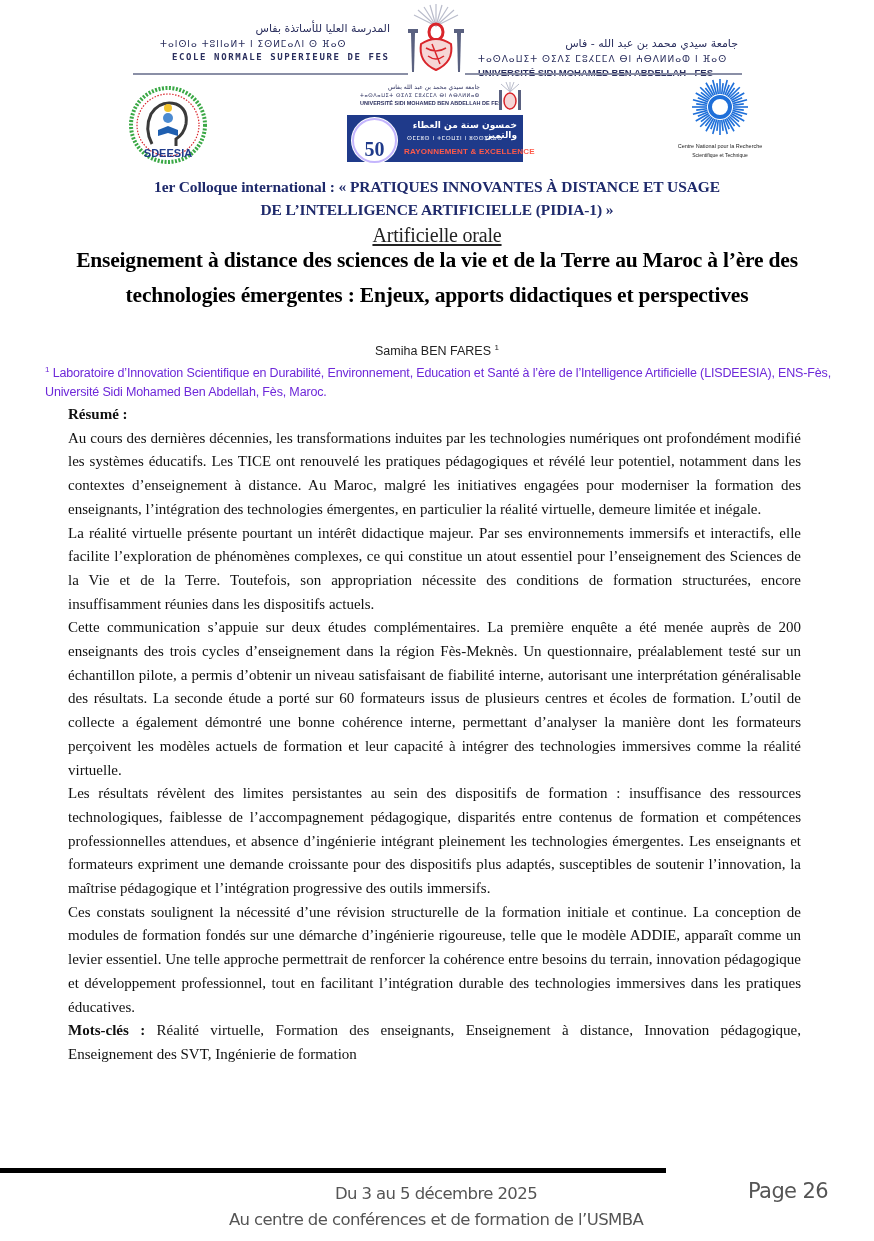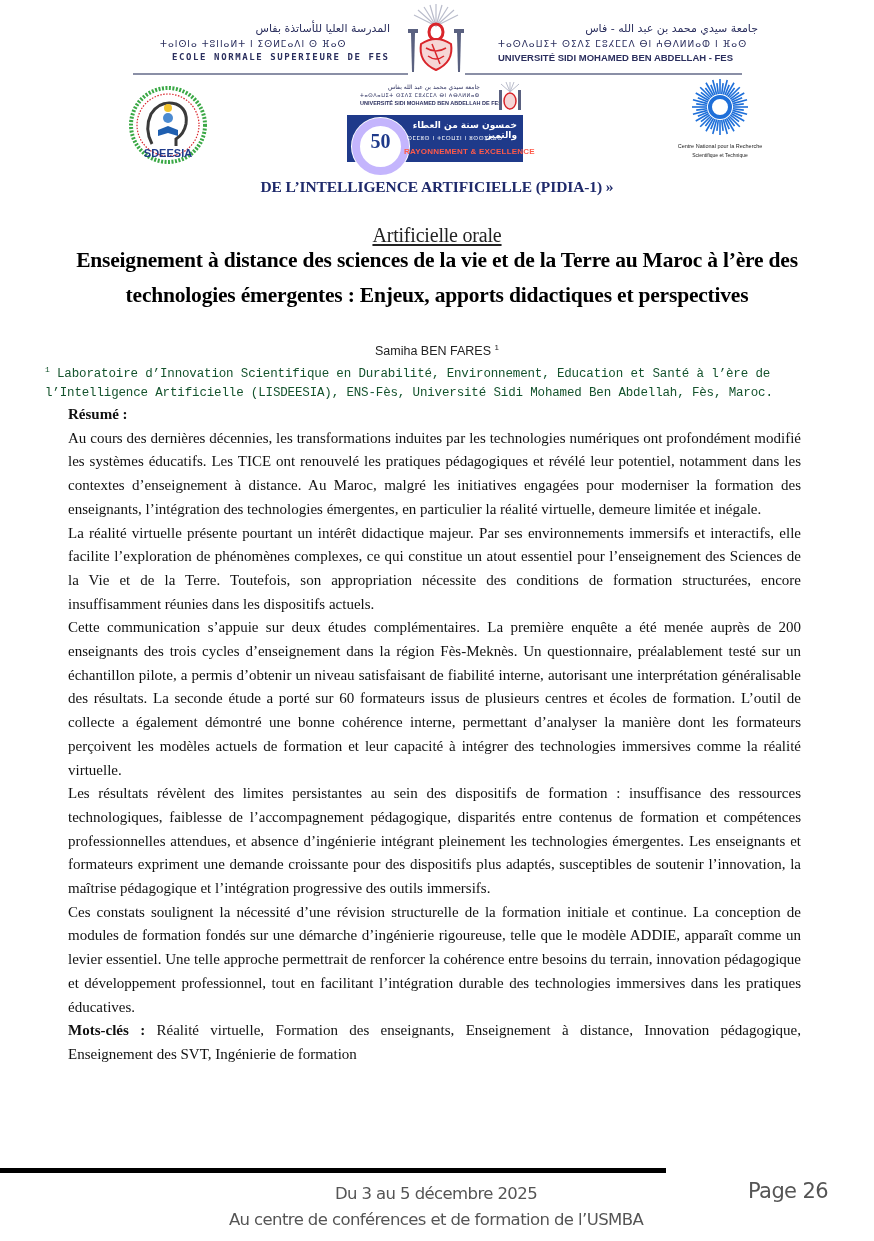--- a/index.html
+++ b/index.html
@@ -5,52 +5,52 @@
   html, body { margin: 0; padding: 0; background: #ffffff; }
   body { width: 874px; height: 1241px; position: relative; overflow: hidden; font-family: "Liberation Serif", serif; color: #111; }
 
   
   .hdr { position: absolute; left: 0; top: 0; width: 874px; height: 80px; padding-left: 17px; }
   .hdr-line { position: absolute; top: 73px; height: 2px; background: #8a8fa6; }
   .hdr-line.l { left: 133px; width: 275px; }
   .hdr-line.r { left: 465px; width: 277px; }
   .hdr-col { position: absolute; top: 22px; text-align: left; color: #2b2f5e; }
   .hdr-col.left { left: 160px; width: 230px; }
-  .hdr-col.right { left: 498px; width: 260px; }
+  .hdr-col.right { left: 478px; width: 260px; margin-top: 15px; }
   .arabic { font-family: "DejaVu Sans", sans-serif; font-size: 11px; color: #2b2f5e; direction: rtl; text-align: right; line-height: 14px; letter-spacing: 0.5px; }
   .tifinagh { font-family: "DejaVu Sans", sans-serif; font-size: 9px; color: #2b2f5e; line-height: 12px; letter-spacing: 1px; margin-top: 2px; }
   .latin-school { font-family: "DejaVu Sans Mono", monospace; font-size: 9px; color: #2b2f5e; letter-spacing: 1.6px; font-weight: bold; line-height: 13px; margin-top: 1px; margin-left: 12px; }
   .latin-univ { font-family: "Liberation Sans", sans-serif; font-size: 9.5px; color: #2b2f5e; font-weight: bold; line-height: 13px; margin-top: 1px; }
   .crest { position: absolute; left: 404px; top: 4px; width: 64px; height: 72px; }
 
   
   .logo-sdeesia { position: absolute; left: 126px; top: 84px; width: 84px; height: 82px; }
   .logo-usmba50 { position: absolute; left: 346px; top: 82px; width: 177px; height: 80px; }
   .usmba-top { position: absolute; left: 0; top: 0; width: 177px; height: 30px; }
   .usmba-top .t-ar { position: absolute; left: 14px; top: 1px; font-family: "DejaVu Sans", sans-serif; font-size: 6px; color: #2b2f5e; direction: rtl; width: 120px; text-align: right; }
   .usmba-top .t-tf { position: absolute; left: 14px; top: 10px; font-family: "DejaVu Sans", sans-serif; font-size: 5px; color: #2b2f5e; letter-spacing: 0.6px; }
   .usmba-top .t-lt { position: absolute; left: 14px; top: 18px; font-family: "Liberation Sans", sans-serif; font-size: 5.5px; color: #2b2f5e; font-weight: bold; white-space: nowrap; }
   .usmba-banner { position: absolute; left: 1px; top: 33px; width: 176px; height: 47px; background: #1f3a8a; }
   .banner-ar { position: absolute; left: 60px; top: 5px; font-family: "DejaVu Sans", sans-serif; font-size: 9px; color: #ffffff; font-weight: bold; direction: rtl; width: 110px; text-align: right; }
   .banner-tf { position: absolute; left: 60px; top: 20px; font-family: "DejaVu Sans", sans-serif; font-size: 5.5px; color: #ffffff; letter-spacing: 0.6px; white-space: nowrap; }
   .banner-en { position: absolute; left: 57px; top: 32px; font-family: "Liberation Sans", sans-serif; font-size: 8px; color: #ff5a4a; font-weight: bold; white-space: nowrap; letter-spacing: 0.2px; }
-  .badge50 { position: absolute; left: 5px; top: 3px; width: 41px; height: 41px; border-radius: 50%; background: #ffffff; border: 8px solid #c4b5fd; box-shadow: 0 0 0 1px #ffffff; display: flex; align-items: flex-start; justify-content: center; }
+  .badge50 { position: absolute; left: 5px; top: 3px; width: 41px; height: 41px; border-radius: 50%; background: #ffffff; border: 2px solid #c4b5fd; box-shadow: 0 0 0 1px #ffffff; display: flex; align-items: flex-end; justify-content: center; }
   .badge50 span { font-family: "Liberation Serif", serif; font-weight: bold; font-size: 20px; color: #1f3a8a; margin-top: 4px; }
   .logo-cnrst { position: absolute; left: 665px; top: 78px; width: 110px; height: 88px; }
   .cnrst-text { position: absolute; left: 0; width: 110px; text-align: center; font-family: "Liberation Sans", sans-serif; color: #222; }
   .cnrst-text.a { top: 65px; font-size: 5.5px; }
   .cnrst-text.b { top: 74px; font-size: 5px; }
 
   
   .colloque { position: absolute; left: 40px; top: 175px; width: 794px; text-align: center; font-family: "Liberation Serif", serif; font-weight: bold; color: #1f2a6b; font-size: 15.5px; line-height: 23px; letter-spacing: -0.1px; }
   .comm { position: absolute; left: 0; top: 224px; width: 874px; text-align: center; font-size: 20px; color: #222; text-decoration: underline; text-underline-offset: 2px; letter-spacing: -0.2px; }
   .maintitle { position: absolute; left: 40px; top: 243px; width: 794px; text-align: center; font-weight: bold; font-size: 21.5px; line-height: 34.5px; color: #000; letter-spacing: -0.2px; }
   .author { position: absolute; left: 0; top: 343px; width: 874px; text-align: center; font-family: "Liberation Sans", sans-serif; font-size: 12.5px; color: #222; }
   .author sup, .affil sup { font-size: 8px; }
-  .affil { position: absolute; left: 45px; top: 360px; width: 790px; font-family: Liberation Mono, monospace; font-size: 12.5px; line-height: 19px; color: #14532d; letter-spacing: -0.15px; }
+  .affil { position: absolute; left: 45px; top: 360px; width: 790px; font-family: Liberation Sans, sans-serif; font-size: 12.5px; line-height: 19px; color: #6d28d9; letter-spacing: -0.15px; }
 
   
   .abstract { position: absolute; left: 68px; top: 403px; width: 733px; font-family: "Liberation Serif", serif; font-size: 15px; line-height: 23.7px; color: #111; }
   .abstract p { margin: 0; text-align: justify; }
   .abstract .head { font-weight: bold; }
   .abstract .kw-label { font-weight: bold; }
 
   
   .foot-rule { position: absolute; left: 0; top: 1168px; width: 666px; height: 5px; background: #000; }
   .foot-date { position: absolute; left: 186px; top: 1182px; width: 500px; text-align: center; font-family: "DejaVu Sans", sans-serif; font-size: 16.5px; color: #555; line-height: 24px; letter-spacing: -0.6px; }
@@ -181,20 +181,21 @@
         <line x1="47.557035741757886" y1="25.63535241366722" x2="62.045923136093904" y2="21.753066737129394"></line>
         <line x1="47.88878319785954" y1="27.303159501139326" x2="58.79467667297145" y2="25.86737138671876"></line>
       </g>
     <circle cx="35" cy="29" r="10" fill="#ffffff" stroke="#1e6fd9" stroke-width="4"></circle>
   </svg>
   <div class="cnrst-text a">Centre National pour la Recherche</div>
   <div class="cnrst-text b">Scientifique et Technique</div>
 </div>
 
 <div class="colloque">
+  <div>1er Colloque international : « PRATIQUES INNOVANTES À DISTANCE ET USAGE</div>
   <div>DE L’INTELLIGENCE ARTIFICIELLE (PIDIA-1) »</div>
 </div>
 <div class="comm">Artificielle orale</div>
 <div class="maintitle">Enseignement à distance des sciences de la vie et de la Terre au Maroc à l’ère des technologies émergentes : Enjeux, apports didactiques et perspectives</div>
 <div class="author">
   <span>Samiha BEN FARES</span>
   <sup>1</sup>
 </div>
 <div class="affil">
   <sup>1</sup>

